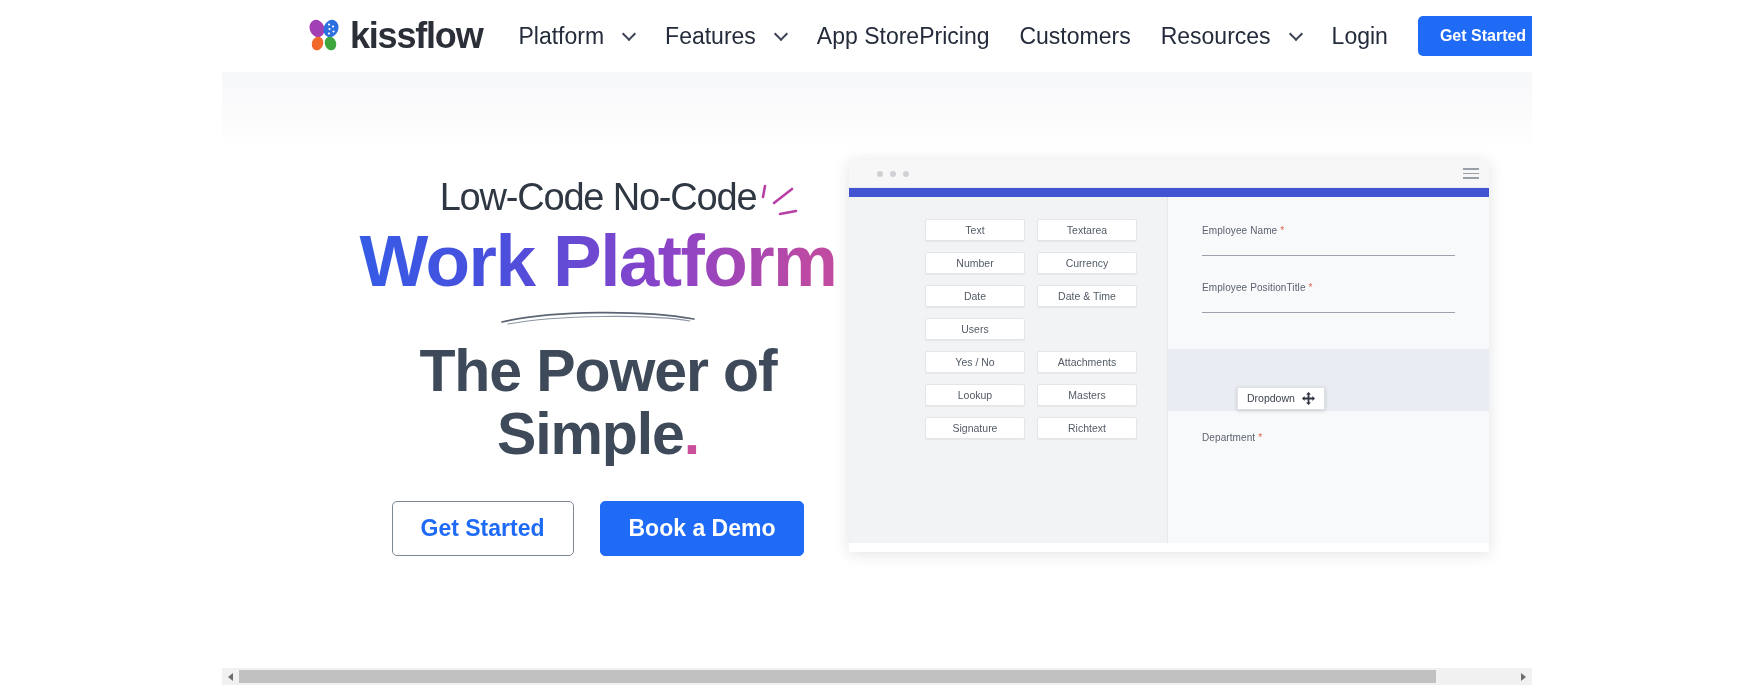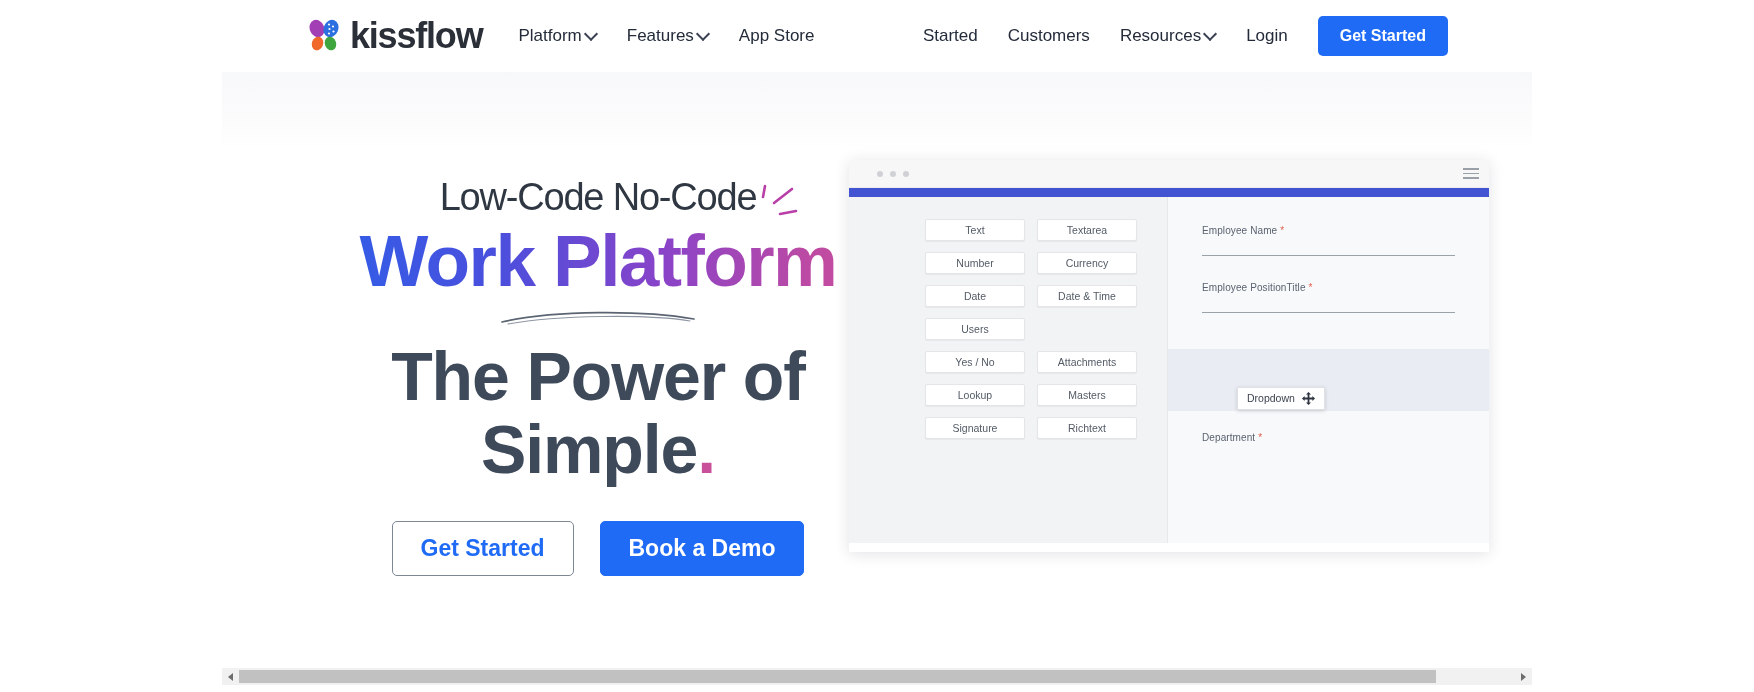--- a/index.html
+++ b/index.html
@@ -39,22 +39,22 @@
   #logo-mark { width: 36px; height: 34px; position: relative; flex: 0 0 auto; }
   #logo-word {
     font-size: 36px; font-weight: 700; letter-spacing: -1.2px;
     color: #2b2f38; line-height: 1;
   }
 
   #nav-left  { display: flex; align-items: center; margin-left: 36px; gap: 30px; }
   #nav-right { display: flex; align-items: center; margin-left: auto; margin-right: 84px; gap: 30px; }
 
   .nav-item {
-    display: flex; align-items: center; gap: 4px;
-    font-size: 17px; color: #242b3a; font-weight: 400;
+    display: flex; align-items: center; gap: 20px;
+    font-size: 23px; color: #242b3a; font-weight: 400;
     cursor: pointer; white-space: nowrap;
   }
   .chev { display: inline-block; width: 11px; height: 11px; position: relative; top: -2px; }
   .chev::after {
     content: ""; position: absolute; left: 0; top: 0;
     width: 8px; height: 8px;
     border-right: 2px solid #3a4254; border-bottom: 2px solid #3a4254;
     transform: rotate(45deg);
   }
   #nav-cta {
@@ -88,21 +88,21 @@
     font-size: 73px; font-weight: 800; letter-spacing: -1.6px;
     line-height: 1.12; margin-top: 2px;
     background: linear-gradient(90deg,#2f5fe8 0%, #4a4fdd 32%, #8a43c8 62%, #bd4aa3 88%, #c94f9b 100%);
     -webkit-background-clip: text; background-clip: text;
     -webkit-text-fill-color: transparent; color: transparent;
   }
 
   #swoosh { width: 200px; height: 20px; margin: 6px auto 0; display: block; }
 
   #subhead {
-    font-size: 68px; font-weight: 700; color: #3e4a5a;
+    font-size: 59px; font-weight: 700; color: #3e4a5a;
     letter-spacing: -1.1px; margin-top: 12px; line-height: 1.08; text-align: center;
   }
   #subhead .dot { color: #c94f9b; }
 
   #hero-buttons { display: flex; justify-content: center; gap: 26px; margin-top: 34px; }
   .btn {
     font-size: 23px; font-weight: 600;
     padding: 11px 28px; border-radius: 5px;
     cursor: pointer; white-space: nowrap;
     font-family: "Liberation Sans", sans-serif;
@@ -227,21 +227,21 @@
           <span>Features</span>
           <span class="chev"></span>
         </div>
         <div class="nav-item">
           <span>App Store</span>
         </div>
       </nav>
 
       <nav id="nav-right">
         <div class="nav-item">
-          <span>Started</span>
+          <span>Pricing</span>
         </div>
         <div class="nav-item">
           <span>Customers</span>
         </div>
         <div class="nav-item">
           <span>Resources</span>
           <span class="chev"></span>
         </div>
         <div class="nav-item">
           <span>Login</span>

